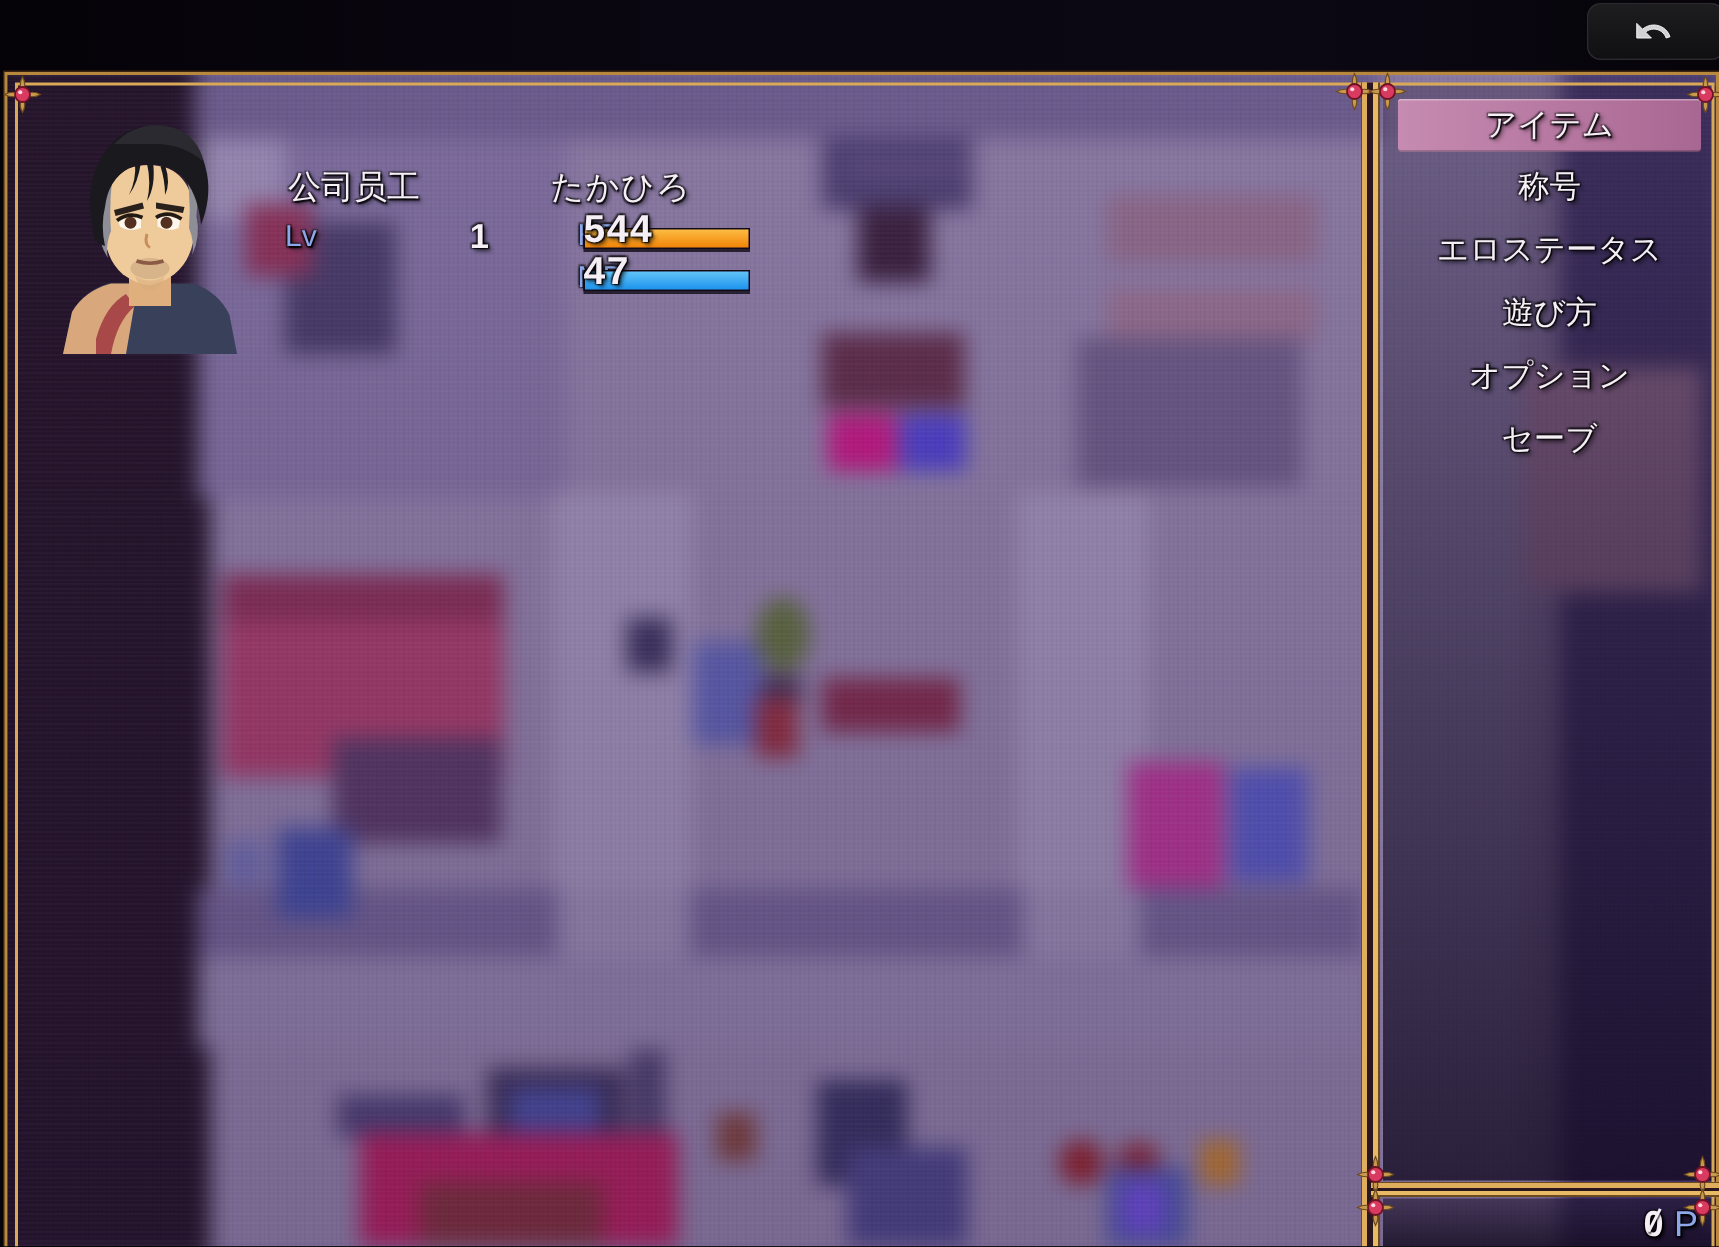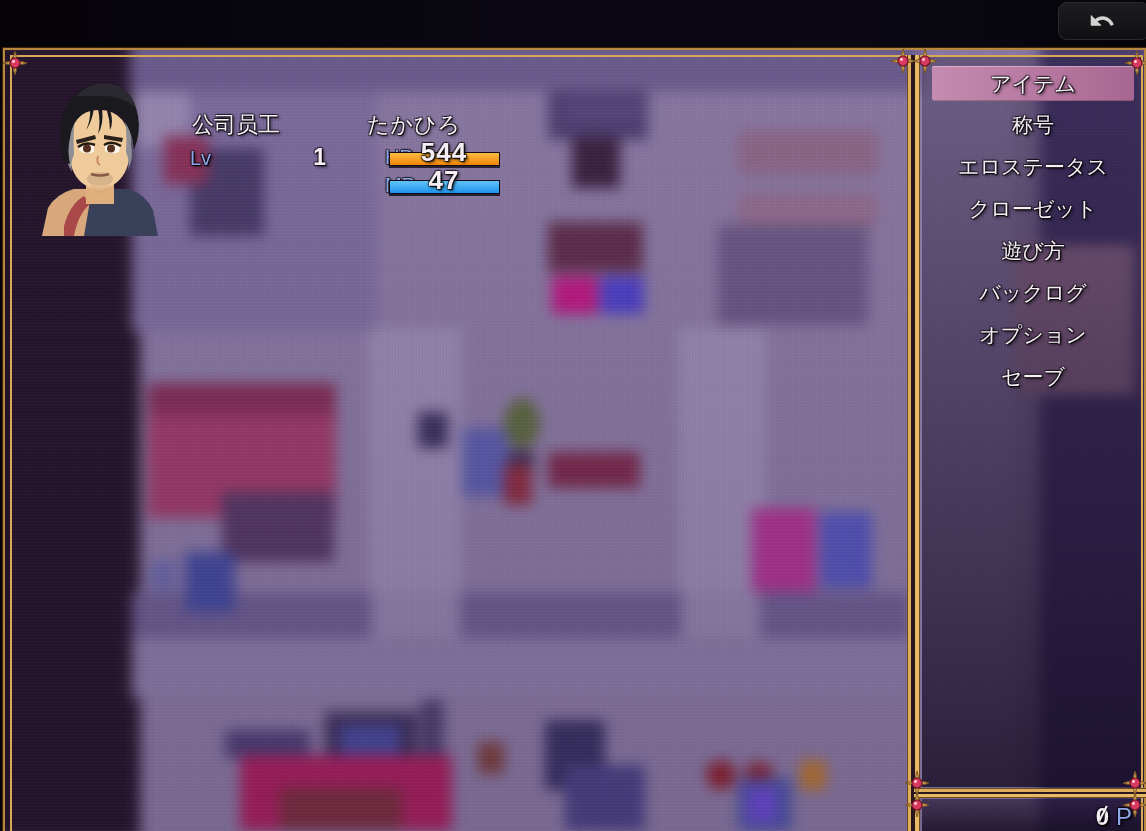--- a/index.html
+++ b/index.html
@@ -48,21 +48,21 @@
   .pname{position:absolute;left:172px;top:40px;font-size:22px;}
   .pclass{position:absolute;left:347px;top:40px;font-size:22px;letter-spacing:1px;}
   .lv-label{position:absolute;left:170px;top:77px;font-size:20px;}
   .lv-value{position:absolute;left:230px;top:74px;width:77px;font-size:23px;text-align:right;}
   .g-label{position:absolute;font-size:20px;margin-left:20px;}
   .gauge{position:absolute;width:109px;height:12px;background:#241530;
     border:1px solid rgba(16,8,20,.85);box-shadow:0 2px 0 rgba(8,4,12,.75);}
   .gauge>i{display:block;height:100%;}
   .hp-fill{background:linear-gradient(180deg,#fdbc43,#f08408);}
   .mp-fill{background:linear-gradient(180deg,#62c4f6,#1d93ee);}
-  .g-value{position:absolute;width:110px;text-align:center;font-size:26px;}
+  .g-value{position:absolute;width:110px;text-align:left;font-size:26px;}
 
   
   .menu-panel{left:922px;top:57px;width:224px;height:730px;
     background:linear-gradient(180deg,rgba(28,14,44,.30),rgba(22,11,38,.62) 70%,rgba(18,9,32,.78));}
   .menu-list{position:absolute;left:10px;top:5px;width:202px;list-style:none;margin:0;padding:0;}
   .menu-item{height:42px;line-height:42px;text-align:center;font-size:21px;cursor:default;}
   .menu-item.selected{background:linear-gradient(90deg,#c68bb1,#a86792);
     box-shadow:inset 0 1px 0 rgba(255,255,255,.35),inset 0 -1px 0 rgba(0,0,0,.2);
     border-radius:2px;height:35px;line-height:35px;margin:4px 0 3px;}
   .currency-panel{left:922px;top:799px;width:224px;height:32px;
@@ -137,23 +137,21 @@
       <div class="f" style="left:915px;top:92px;width:100px;height:695px;background:#968ab2"></div>
     </div>
     <div class="map-tint"></div>
   </div>
 
   <div class="abs menu-panel">
     <ul class="menu-list">
         <li class="menu-item t selected"><span>アイテム</span></li>
         <li class="menu-item t"><span>称号</span></li>
         <li class="menu-item t"><span>エロステータス</span></li>
-        <li class="menu-item t"><span>クローゼット</span></li>
         <li class="menu-item t"><span>遊び方</span></li>
-        <li class="menu-item t"><span>バックログ</span></li>
         <li class="menu-item t"><span>オプション</span></li>
         <li class="menu-item t"><span>セーブ</span></li>
       </ul>
   </div>
 
   <div class="abs currency-panel">
     <div class="currency-text t">
       <span class="zero num">0</span><span class="blue unit">P</span>
     </div>
   </div>

